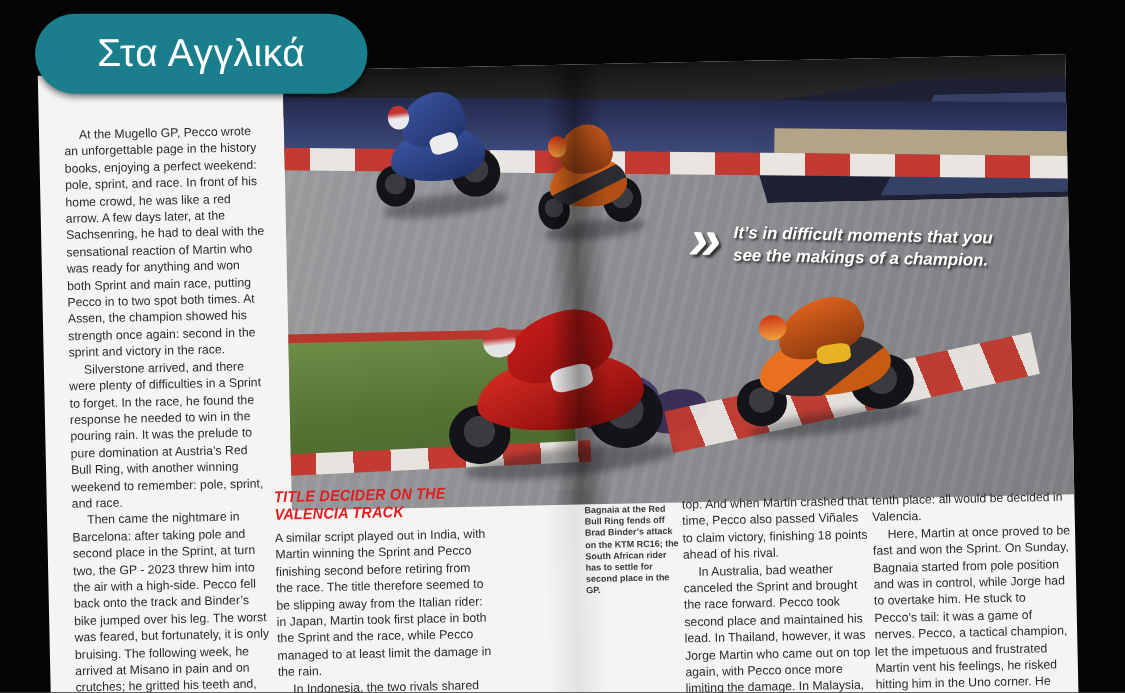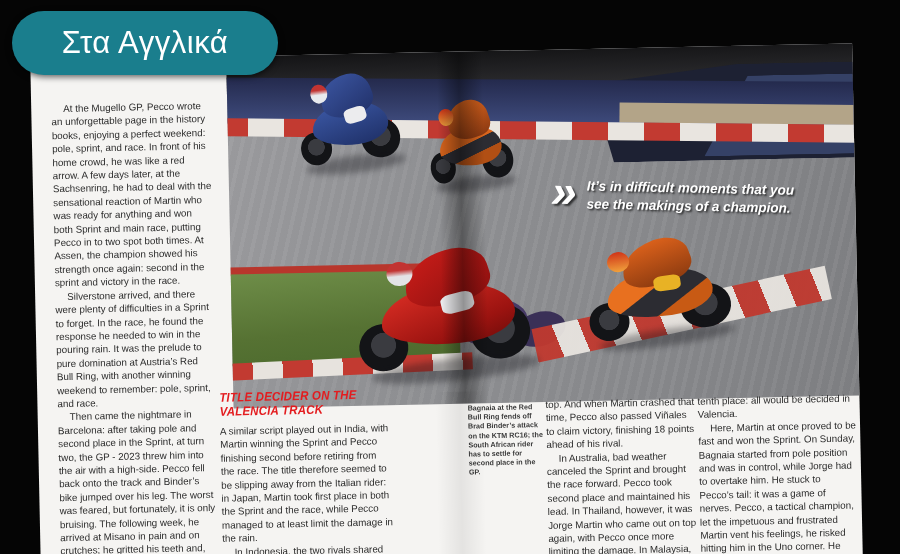--- a/index.html
+++ b/index.html
@@ -1,20 +1,20 @@
 <!DOCTYPE html>
 <html><head>
 <meta charset="utf-8">
 <style>
   html,body{margin:0;padding:0;background:#050505;}
   .stage{position:relative;width:900px;height:554px;background:#050505;overflow:hidden;
          font-family:"Liberation Sans",sans-serif;}
 
   
-  .lang-btn{position:absolute;left:12px;top:11px;width:266px;height:64px;border-radius:33px;
+  .lang-btn{position:absolute;left:28px;top:11px;width:266px;height:64px;border-radius:33px;
             background:#1a7e8d;display:flex;align-items:center;justify-content:center;z-index:30;
             box-shadow:0 2px 6px rgba(0,0,0,.6);cursor:pointer;}
   .lang-btn span{color:#fff;font-size:31px;letter-spacing:.5px;}
 
   
   .spread{position:absolute;left:36px;top:52px;width:822px;height:560px;background:#f5f4f2;
           transform:rotate(-1.2deg);transform-origin:50% 50%;}
 
   
   .photo{position:absolute;left:196px;top:0;width:626px;height:352px;overflow:hidden;

